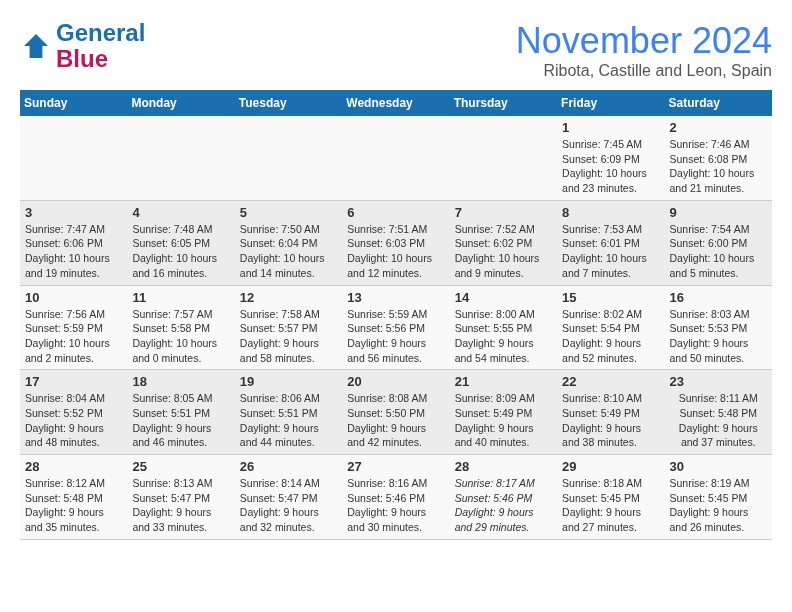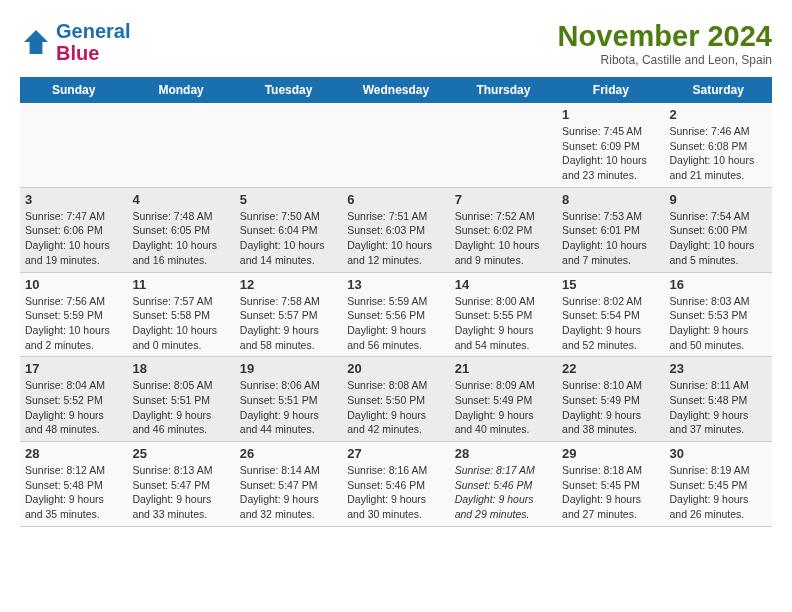--- a/index.html
+++ b/index.html
@@ -15,54 +15,54 @@
       justify-content: space-between;
       align-items: flex-start;
       margin-bottom: 10px;
     }
     .logo {
       display: flex;
       align-items: center;
       gap: 4px;
     }
     .logo-text {
-      font-size: 20px;
+      font-size: 24px;
       font-weight: bold;
       color: #333;
       line-height: 1.1;
     }
     .logo-text span {
       color: #1a6faf;
     }
     .logo-icon {
       width: 32px;
       height: 32px;
     }
     .title-area {
       text-align: right;
     }
     .month-title {
-      font-size: 29px;
-      font-weight: bold;
-      color: #4d7c0f;
+      font-size: 36px;
+      font-weight: normal;
+      color: #3b82f6;
     }
     .location-title {
-      font-size: 12px;
+      font-size: 16px;
       color: #555;
     }
     table {
       width: 100%;
       border-collapse: collapse;
       font-size: 11px;
     }
     thead tr th {
       background-color: #1a6faf;
       color: #fff;
       padding: 6px 4px;
-      text-align: center;
+      text-align: left;
       font-size: 12px;
       font-weight: bold;
     }
     tbody tr {
       border-bottom: 1px solid #ccc;
     }
     tbody tr:nth-child(odd) {
       background-color: #f9f9f9;
     }
     tbody tr:nth-child(even) {
@@ -261,21 +261,21 @@
 Daylight: 9 hours and 40 minutes.</div>
         </td>
         <td>
           <span class="day-number">22</span>
           <div class="day-info" style="white-space: pre-line;">Sunrise: 8:10 AM
 Sunset: 5:49 PM
 Daylight: 9 hours and 38 minutes.</div>
         </td>
         <td>
           <span class="day-number">23</span>
-          <div class="day-info" style="white-space: pre-line;">Sunrise: 8:11 AM
+          <div class="day-info" style="white-space: pre-line; text-align: center;">Sunrise: 8:11 AM
 Sunset: 5:48 PM
 Daylight: 9 hours and 37 minutes.</div>
         </td>
       </tr>
       <tr>
         <td>
           <span class="day-number">28</span>
           <div class="day-info" style="white-space: pre-line;">Sunrise: 8:12 AM
 Sunset: 5:48 PM
 Daylight: 9 hours and 35 minutes.</div>

